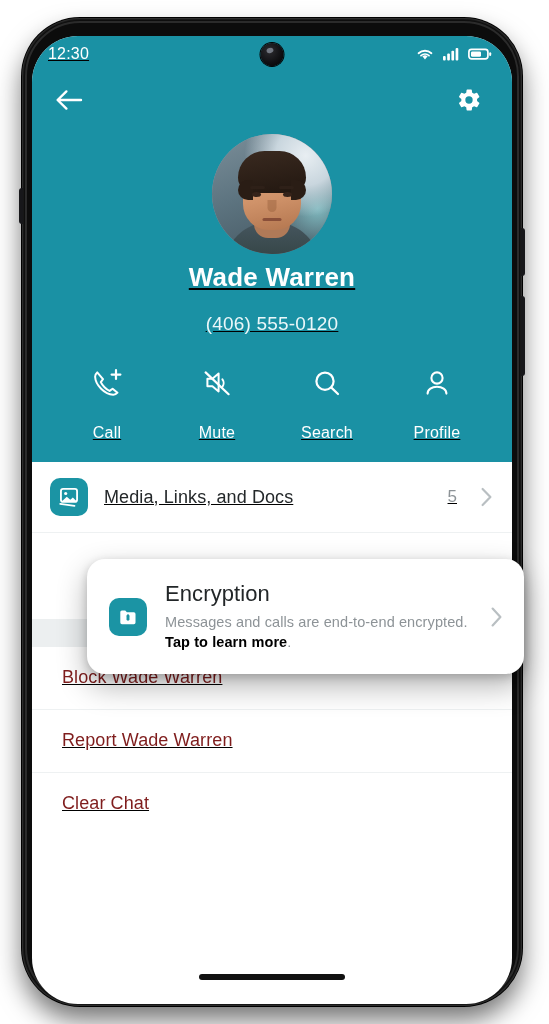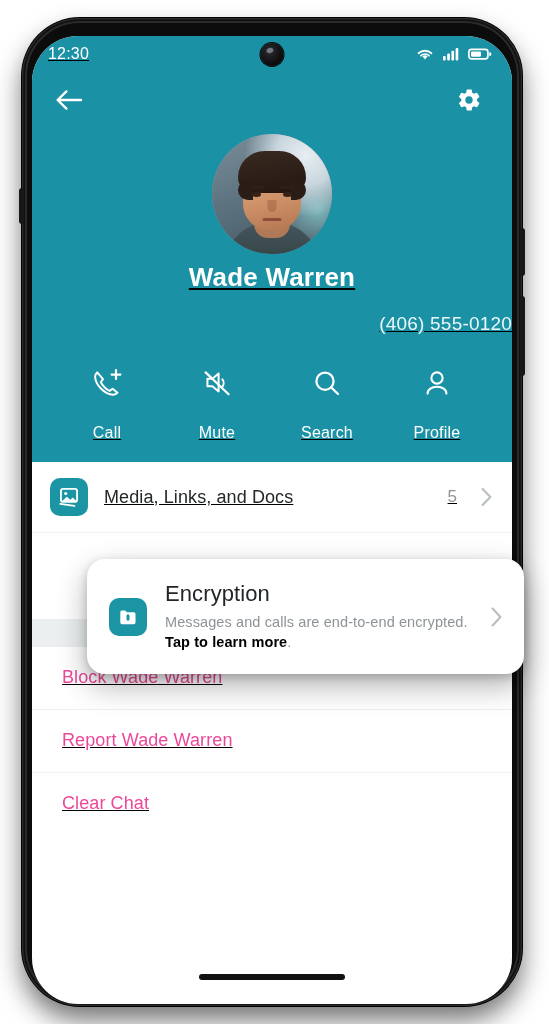--- a/index.html
+++ b/index.html
@@ -256,21 +256,20 @@
     font-weight: 700;
     color: #ffffff;
     letter-spacing: .2px;
     margin-bottom: 20px;
   }
   .profile-phone {
     font-size: 19px;
     font-weight: 400;
     color: #eaf7f9;
     letter-spacing: .2px;
-    text-align: right;
   }
 
   
   .actions-row {
     background: #1a91a4;
     display: flex;
     justify-content: center;
     gap: 36px;
     padding: 16px 0 20px;
   }
@@ -341,21 +340,21 @@
 
   .section-gap {
     height: 28px;
     background: #eceff0;
   }
 
   .danger-list { background: #ffffff; }
   .danger-item {
     padding: 20px 18px 21px 30px;
     font-size: 18px;
-    color: #ec4899;
+    color: #7f1d1d;
     letter-spacing: .1px;
     border-bottom: 1px solid #eef1f2;
     cursor: pointer;
   }
   .danger-item:last-child { border-bottom: 0; }
 
   
   .encryption-card {
     position: absolute;
     left: 87px;

